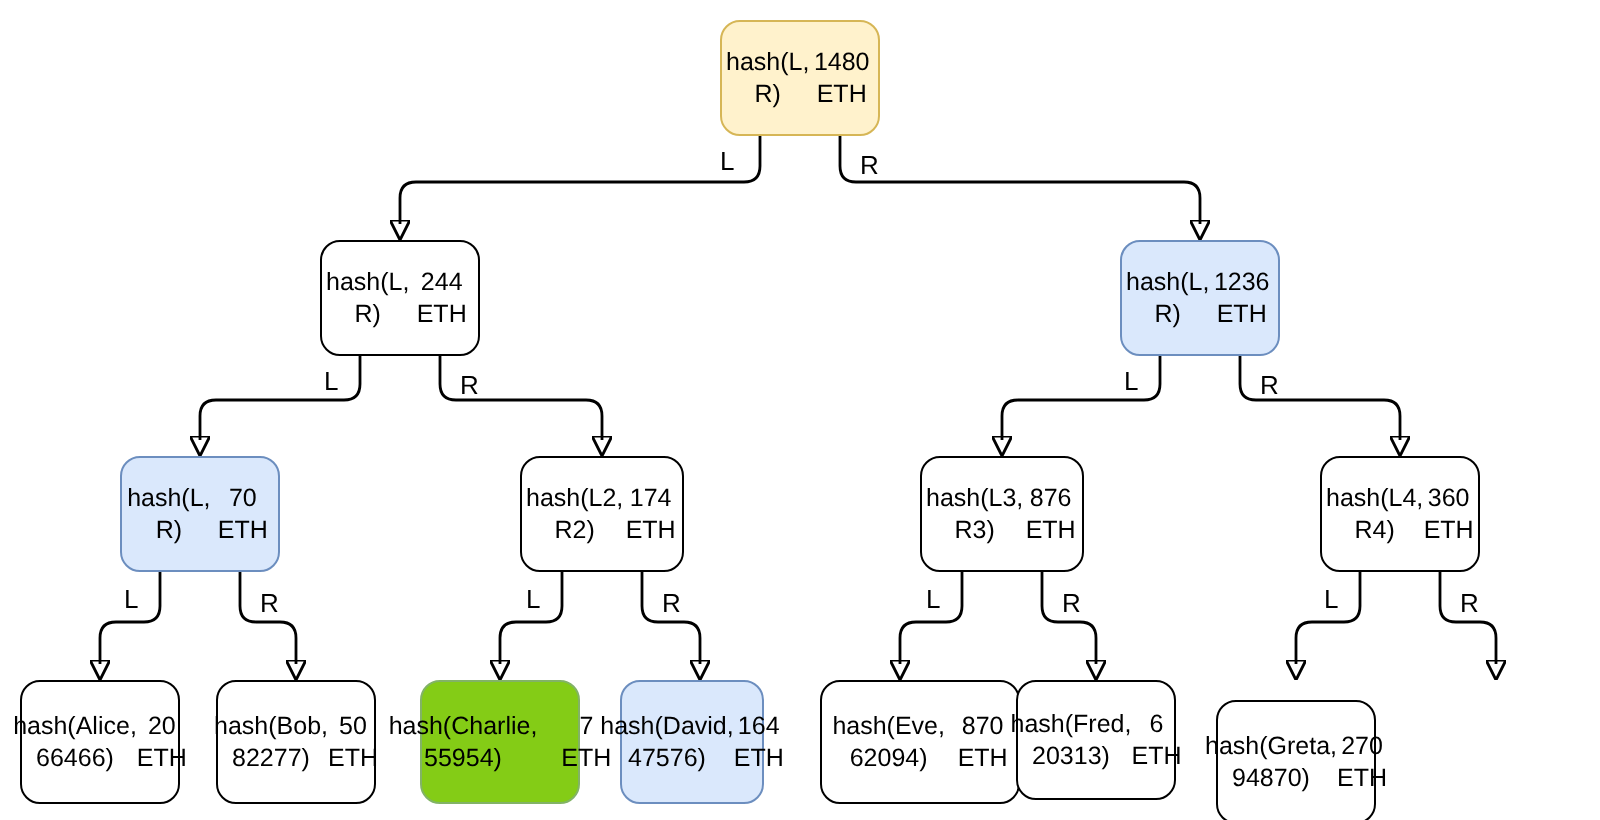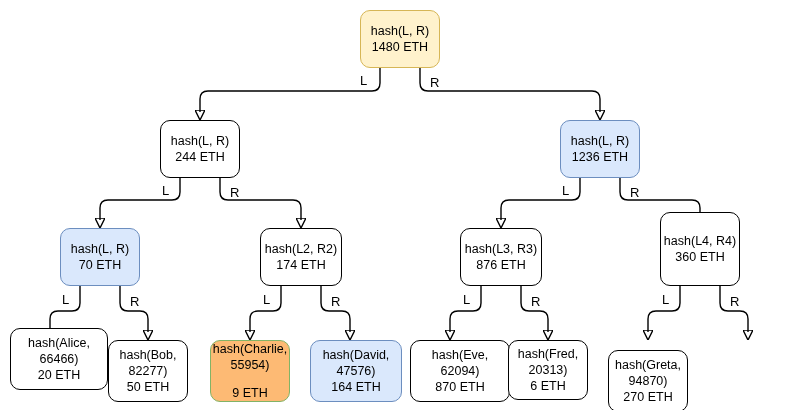--- a/index.html
+++ b/index.html
@@ -25,33 +25,33 @@
   .edges path {
     fill: none;
     stroke: #000000;
     stroke-width: 1.4;
   }
   .node {
     position: absolute;
     box-sizing: border-box;
     border-radius: 10px;
     display: flex;
-    flex-direction: column;
+    flex-direction: row;
     align-items: center;
     justify-content: center;
     text-align: center;
     font-size: 12.5px;
     line-height: 1.28;
     color: #000000;
     padding: 2px;
   }
   .n-white  { background: #ffffff; border: 1px solid #000000; }
   .n-yellow { background: #fff2cc; border: 1px solid #d6b656; }
   .n-blue   { background: #dae8fc; border: 1px solid #6c8ebf; }
-  .n-green  { background: #fdba74; border: 1px solid #82b366; gap: 12px; }
+  .n-green  { background: #84cc16; border: 1px solid #82b366; gap: 12px; }
   .edge-label {
     position: absolute;
     font-size: 13px;
     color: #000000;
     line-height: 1;
   }
 </style>
 </head>
 <body>
 
@@ -98,38 +98,38 @@
     <div>70 ETH</div>
   </div>
   <div class="node n-white" style="left:260px;top:228px;width:82px;height:58px">
     <div>hash(L2, R2)</div>
     <div>174 ETH</div>
   </div>
   <div class="node n-white" style="left:460px;top:228px;width:82px;height:58px">
     <div>hash(L3, R3)</div>
     <div>876 ETH</div>
   </div>
-  <div class="node n-white" style="left:660px;top:212px;width:80px;height:74px">
+  <div class="node n-white" style="left:660px;top:228px;width:80px;height:58px">
     <div>hash(L4, R4)</div>
     <div>360 ETH</div>
   </div>
 
-  <div class="node n-white" style="left:10px;top:328px;width:98px;height:62px">
+  <div class="node n-white" style="left:10px;top:340px;width:80px;height:62px">
     <div>hash(Alice, 66466)</div>
     <div>20 ETH</div>
   </div>
   <div class="node n-white" style="left:108px;top:340px;width:80px;height:62px">
     <div>hash(Bob, 82277)</div>
     <div>50 ETH</div>
   </div>
   <div class="node n-green" style="left:210px;top:340px;width:80px;height:62px">
     <div>hash(Charlie, 55954)</div>
-    <div>9 ETH</div>
+    <div>7 ETH</div>
   </div>
-  <div class="node n-blue" style="left:310px;top:340px;width:92px;height:62px">
+  <div class="node n-blue" style="left:310px;top:340px;width:72px;height:62px">
     <div>hash(David, 47576)</div>
     <div>164 ETH</div>
   </div>
   <div class="node n-white" style="left:410px;top:340px;width:100px;height:62px">
     <div>hash(Eve, 62094)</div>
     <div>870 ETH</div>
   </div>
   <div class="node n-white" style="left:508px;top:340px;width:80px;height:60px">
     <div>hash(Fred, 20313)</div>
     <div>6 ETH</div>

